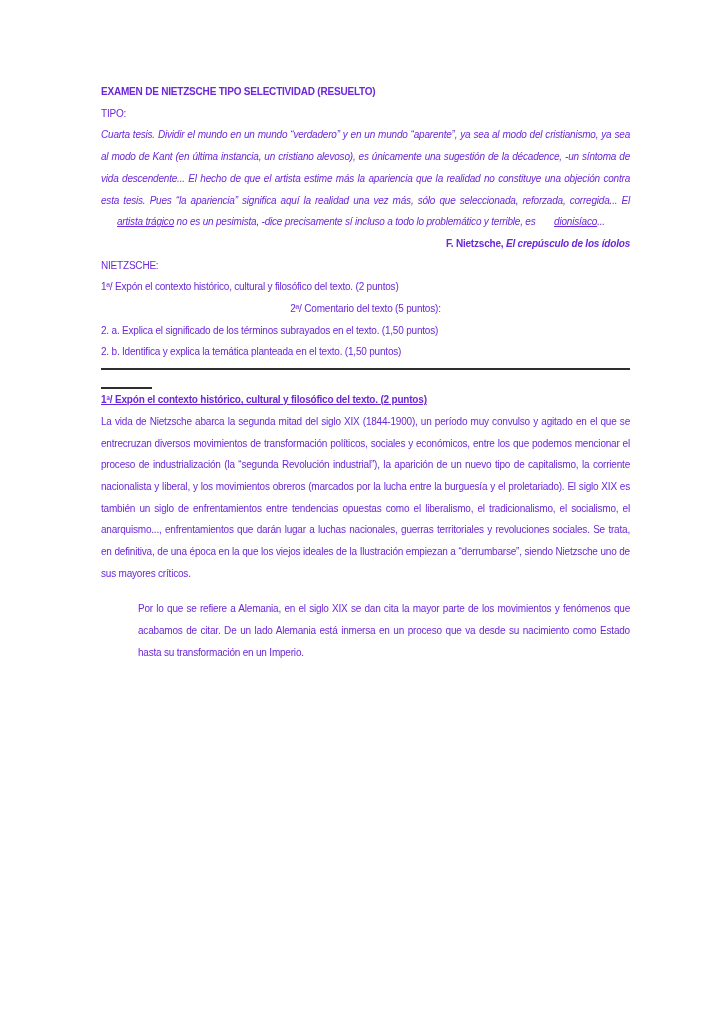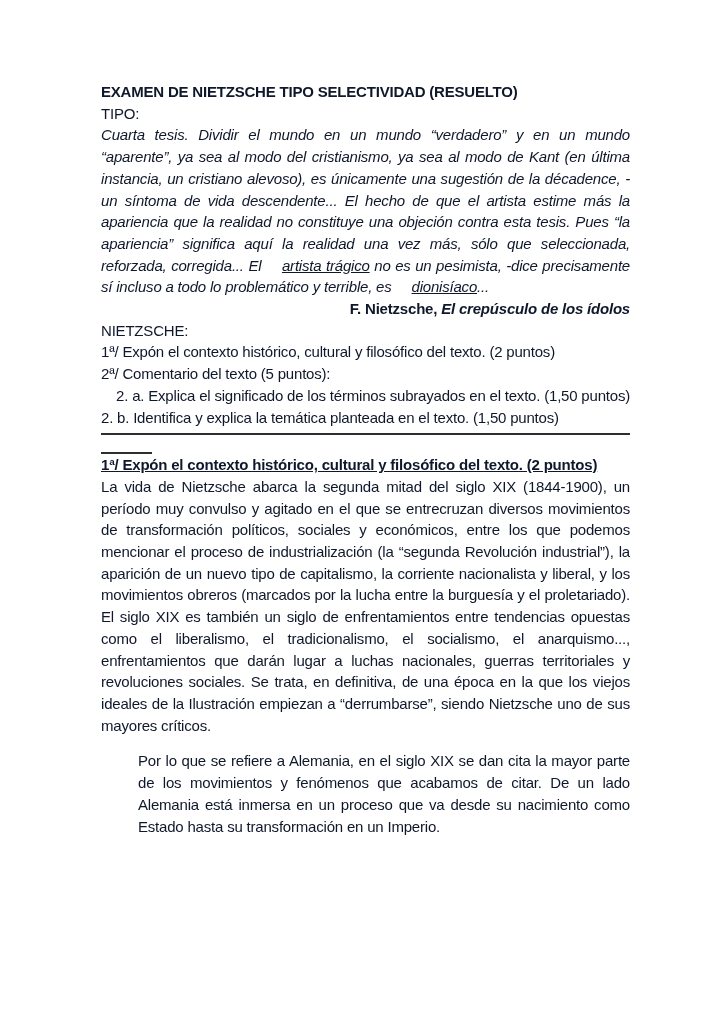--- a/index.html
+++ b/index.html
@@ -12,23 +12,23 @@
     height: 1024px;
     position: relative;
   }
   .page {
     box-sizing: border-box;
     width: 724px;
     height: 1024px;
     padding: 81px 94px 0 101px;
     overflow: hidden;
     background: #ffffff;
-    color: #0f172a;
+    color: #6d28d9;
     font-family: "Liberation Sans", "DejaVu Sans", sans-serif;
-    font-size: 15px;
+    font-size: 10px;
     line-height: 21.7px;
     letter-spacing: -0.2px;
   }
   .page p { margin: 0; }
 
   .doc-title {
     font-weight: bold;
   }
   .texto-label {
     margin-top: 47px;
@@ -41,22 +41,22 @@
   .quote .u { text-decoration: underline; margin-left: 16px; }
   .attribution {
     text-align: right;
     font-weight: bold;
   }
   .attribution .work { font-style: italic; }
   .cuestiones-label {
     margin-top: 8px;
   }
   .q1 { margin-top: 13px; }
-  .q2 { margin-top: 8px; }
-  .q2a { margin-top: 0; text-align: right; }
+  .q2 { margin-top: 8px; text-align: center; }
+  .q2a { margin-top: 0; }
   .q2b { margin-top: 13px; }
   .q2c { margin-top: 13px; text-align: justify; }
   .q3  { margin-top: 2px;  text-align: justify; }
 
   .sep-full {
     margin-top: 5px;
     width: 100%;
     height: 2px;
     background: #2e2e2e;
   }

